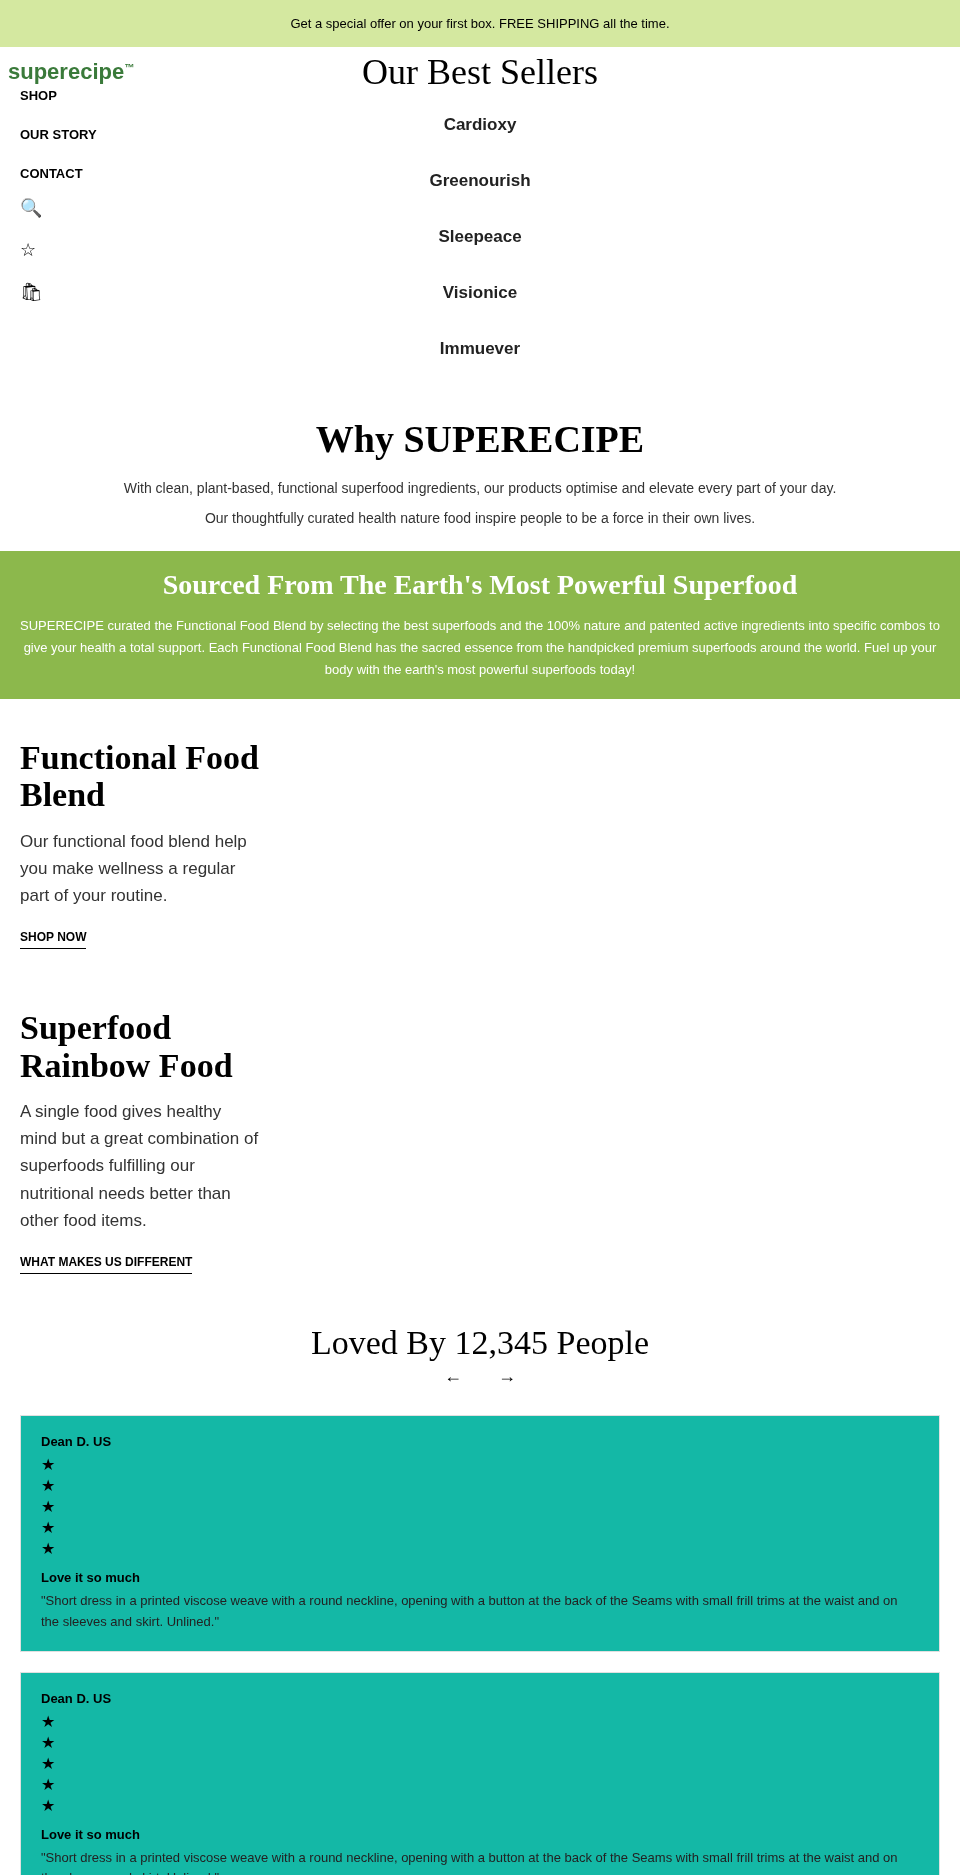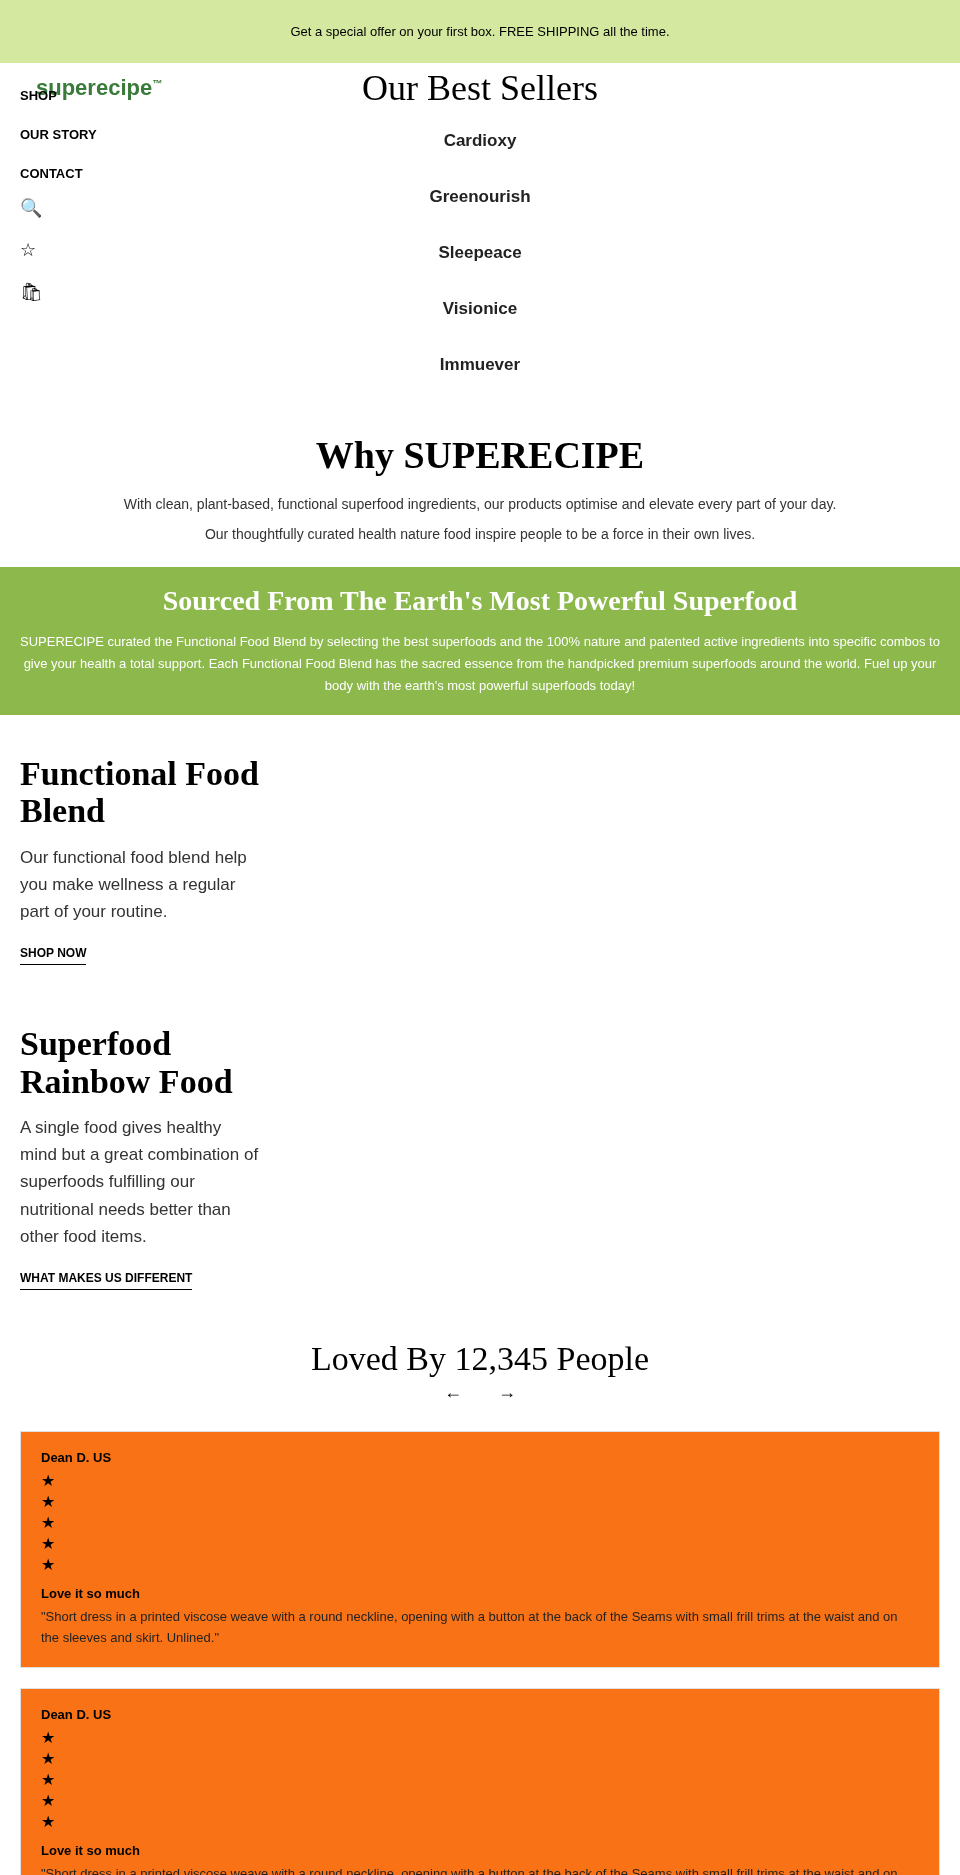--- a/index.html
+++ b/index.html
@@ -2,30 +2,30 @@
 <html><head>
   <meta charset="utf-8">
   <style>
     * { margin: 0; padding: 0; box-sizing: border-box; }
     body { font-family: Georgia, 'Times New Roman', serif; background: #fff; width: 960px; }
 
     
     .top-banner {
       background: #d4e8a0;
       text-align: center;
-      padding: 24px 16px;
+      padding: 16px 16px;
       font-size: 13px;
       font-family: Arial, sans-serif;
     }
 
     
     .header {
       display: flex;
       align-items: center;
-      padding: 12px 36px;
+      padding: 12px 8px;
       position: relative;
     }
     .logo {
       font-size: 22px;
       font-weight: bold;
       color: #3a7a3a;
       font-family: Arial, sans-serif;
     }
     .logo sup { font-size: 10px; }
     .header-title {
@@ -165,21 +165,21 @@
       background: none;
       border: none;
       padding: 4px 8px;
     }
 
     
     .review-card {
       border: 1px solid #e0e0e0;
       padding: 18px 20px;
       margin-bottom: 20px;
-      background: #f97316;
+      background: #14b8a6;
     }
     .review-name {
       font-size: 13px;
       font-family: Arial, sans-serif;
       font-weight: bold;
       margin-bottom: 6px;
     }
     .stars {
       display: flex;
       flex-direction: column;

